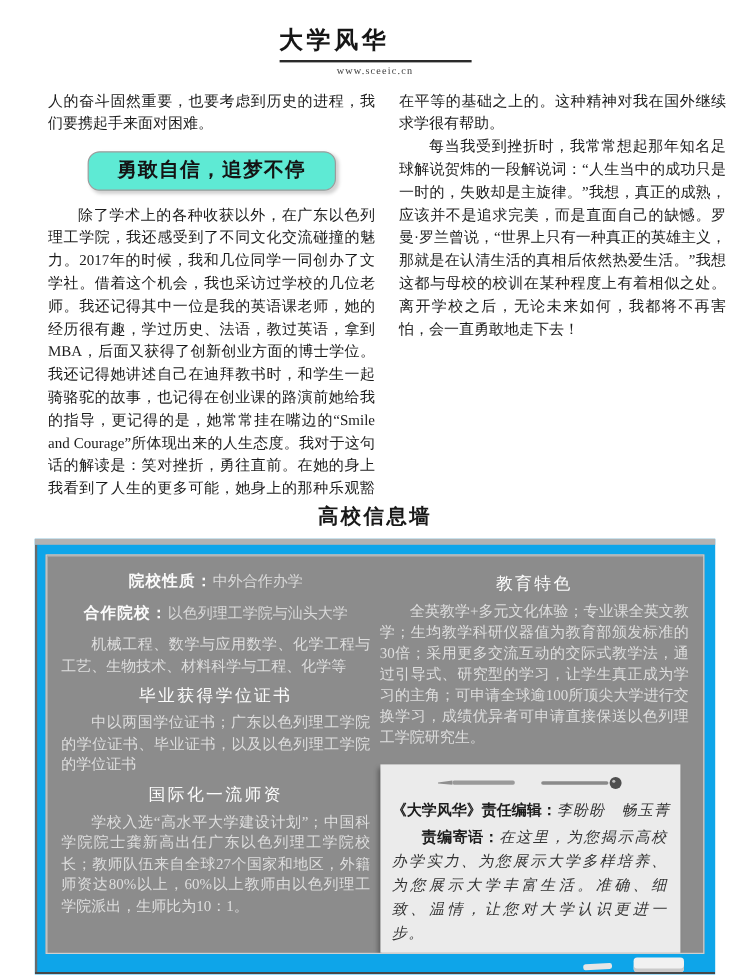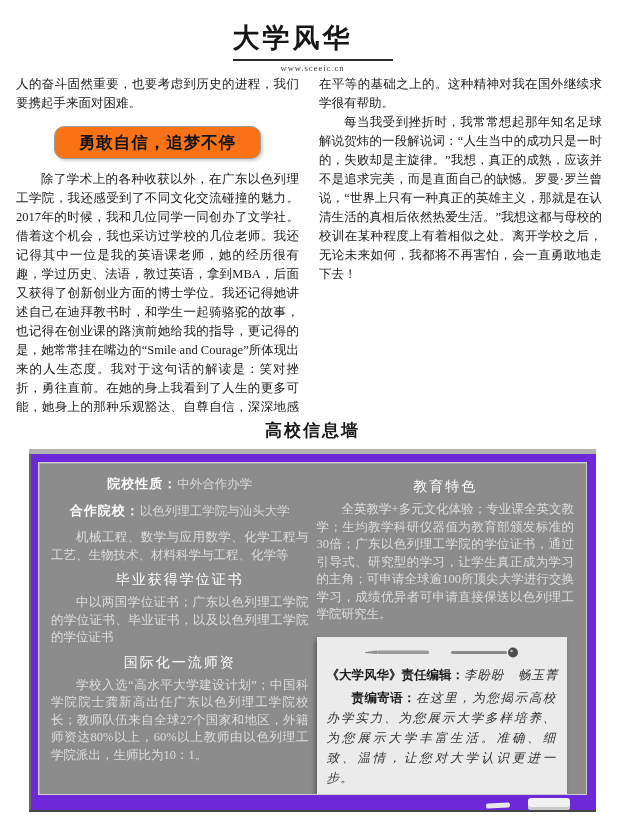--- a/index.html
+++ b/index.html
@@ -9,53 +9,53 @@
     background:#fff; overflow:hidden;
     font-family:"Liberation Serif","DejaVu Serif",serif;
     color:#1b1b1b;
   }
 
   
   .masthead { padding-top:20px; text-align:center; height:72px; }
   .masthead-inner { display:inline-block; text-align:left; width:160px; }
   .masthead-title {
     font-family:"Liberation Sans","DejaVu Sans",sans-serif;
-    font-size:27px; font-weight:bold; letter-spacing:3px; color:#161616;
+    font-size:20px; font-weight:bold; letter-spacing:3px; color:#161616;
     white-space:nowrap;
   }
   .masthead-rule { margin-top:3px; width:160px; border-bottom:2px solid #2a2a2a; }
   .masthead-url {
     margin-top:2px; text-align:center; font-size:8.5px; letter-spacing:1px; color:#3c3c3c;
   }
 
   
   .article {
-    display:flex; gap:20px; padding:3px 20px 0 16px; height:340px; overflow:hidden;
+    display:flex; gap:20px; padding:3px 20px 0 40px; height:340px; overflow:hidden;
   }
   .col { width:283px; font-size:12.5px; line-height:19px; text-align:justify; }
   .col p.indent { text-indent:2em; }
 
   .quote-badge {
     display:block; width:fit-content; margin:13px auto 11px;
-    padding:6px 24px; background:#f97316; border:1.5px solid #9c9c9c;
+    padding:6px 24px; background:#5eead4; border:1.5px solid #9c9c9c;
     border-radius:10px; box-shadow:2px 2px 3px rgba(0,0,0,.18);
     font-family:"Liberation Sans","DejaVu Sans",sans-serif;
     font-size:16.5px; font-weight:bold; color:#141414; letter-spacing:1px;
     white-space:nowrap;
   }
 
   
   .wall-title {
     text-align:center; font-family:"Liberation Sans","DejaVu Sans",sans-serif;
     font-size:17px; font-weight:bold; color:#181818; letter-spacing:2px;
     margin:7px 0 7px;
   }
   .board {
     position:relative; margin:0 auto; width:567px; height:363px;
-    background:#6d28d9; border-top:5px solid #b2b2b2;
+    background:#0ea5e9; border-top:5px solid #b2b2b2;
     padding:8px 9px 17px 9px;
     box-shadow:inset 0 -2px 0 #474747, inset 2px 0 0 #6a6a6a;
   }
   .board-surface {
     width:100%; height:100%; background:#8c8c8c;
     border:1px solid #cfcfcf; box-shadow:inset 1px 1px 0 rgba(255,255,255,.25);
     display:flex; gap:8px; padding:8px 12px; overflow:hidden;
   }
   .board-col-left  { width:262px; }
   .board-col-right { width:262px; }
@@ -147,21 +147,21 @@
 
         <div class="board-heading">毕业获得学位证书</div>
         <p class="board-para">中以两国学位证书；广东以色列理工学院的学位证书、毕业证书，以及以色列理工学院的学位证书</p>
 
         <div class="board-heading">国际化一流师资</div>
         <p class="board-para">学校入选“高水平大学建设计划”；中国科学院院士龚新高出任广东以色列理工学院校长；教师队伍来自全球27个国家和地区，外籍师资达80%以上，60%以上教师由以色列理工学院派出，生师比为10：1。</p>
       </div>
 
       <div class="board-col-right">
         <div class="board-heading">教育特色</div>
-        <p class="board-para">全英教学+多元文化体验；专业课全英文教学；生均教学科研仪器值为教育部颁发标准的30倍；广东以色列理工学院的学位证书，通过引导式、研究型的学习，让学生真正成为学习的主角；可申请全球逾100所顶尖大学进行交换学习，成绩优异者可申请直接保送以色列理工学院研究生。</p>
+        <p class="board-para">全英教学+多元文化体验；专业课全英文教学；生均教学科研仪器值为教育部颁发标准的30倍；采用更多交流互动的交际式教学法，通过引导式、研究型的学习，让学生真正成为学习的主角；可申请全球逾100所顶尖大学进行交换学习，成绩优异者可申请直接保送以色列理工学院研究生。</p>
 
         <div class="note-card">
           <svg class="pens" width="190" height="20" viewBox="0 0 190 20">
             <polygon points="18,9 30,7.5 30,11 18,10" fill="#8f8f8f"></polygon>
             <rect x="30" y="7.5" width="52" height="3.5" rx="1.5" fill="#9a9a9a"></rect>
             <rect x="104" y="8" width="56" height="3" rx="1.5" fill="#8a8a8a"></rect>
             <circle cx="166" cy="9.5" r="5" fill="#4e4e4e"></circle>
             <circle cx="164.5" cy="8" r="1.3" fill="#bdbdbd"></circle>
           </svg>
           <div class="card-editor-line">

